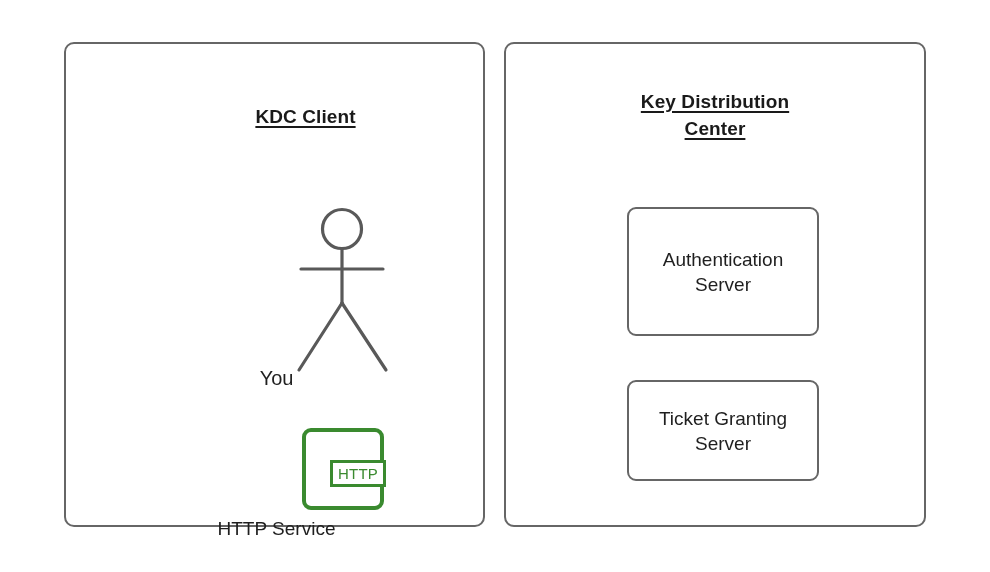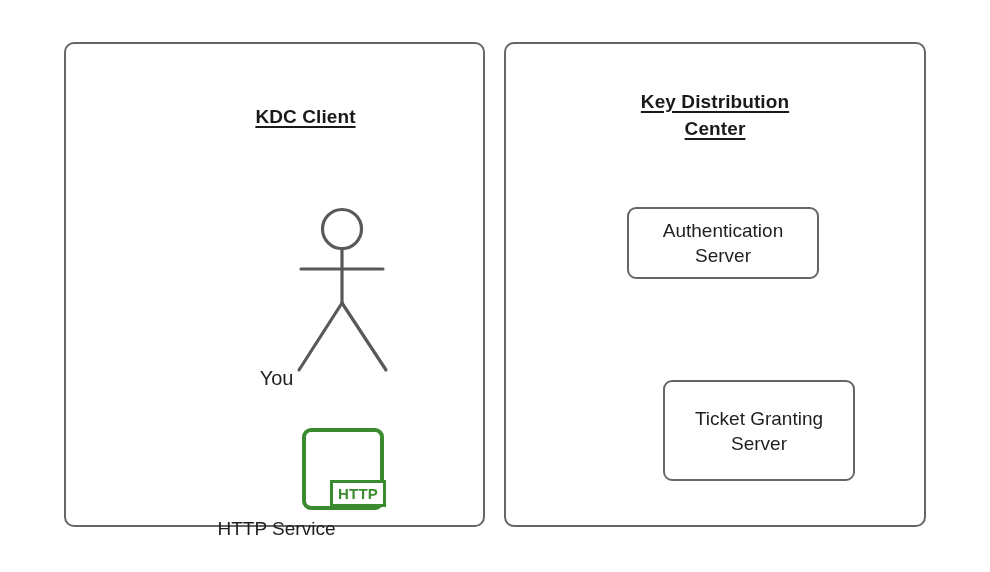--- a/index.html
+++ b/index.html
@@ -107,29 +107,29 @@
     width: 82px;
     height: 82px;
     box-sizing: border-box;
     border: 4px solid #3a8a2f;
     border-radius: 9px;
     background: transparent;
   }
   #http-service .svc-badge {
     position: absolute;
     left: 28px;
-    top: 52px;
+    top: 32px;
     width: 56px;
     height: 27px;
     box-sizing: border-box;
     border: 3px solid #3a8a2f;
     background: #ffffff;
     color: #3a8a2f;
     font-size: 15px;
-    font-weight: bold;
+    font-weight: normal;
     letter-spacing: 0.2px;
     display: flex;
     align-items: center;
     justify-content: center;
     line-height: 1;
   }
   .service-label {
     position: absolute;
     left: 0;
     top: 473px;
@@ -153,29 +153,28 @@
     text-align: center;
     font-size: 19px;
     line-height: 25px;
     color: #1f1f1f;
     padding: 4px 10px;
   }
   #box-auth-server {
     left: 121px;
     top: 163px;
     width: 192px;
-    height: 72px;
+    height: 129px;
     text-align: center;
   }
   #box-tgs-server {
     left: 121px;
     top: 336px;
     width: 192px;
     height: 101px;
-    margin-left: 36px;
   }
   .server-box .box-text {
     display: block;
     max-width: 160px;
   }
 </style>
 </head>
 <body>
 
 <div class="canvas">

